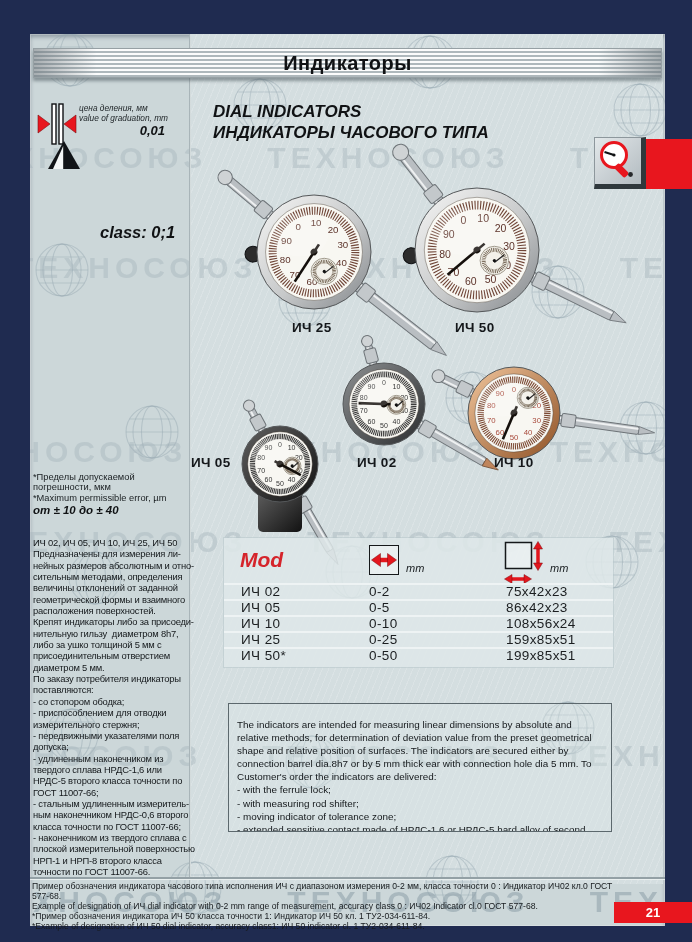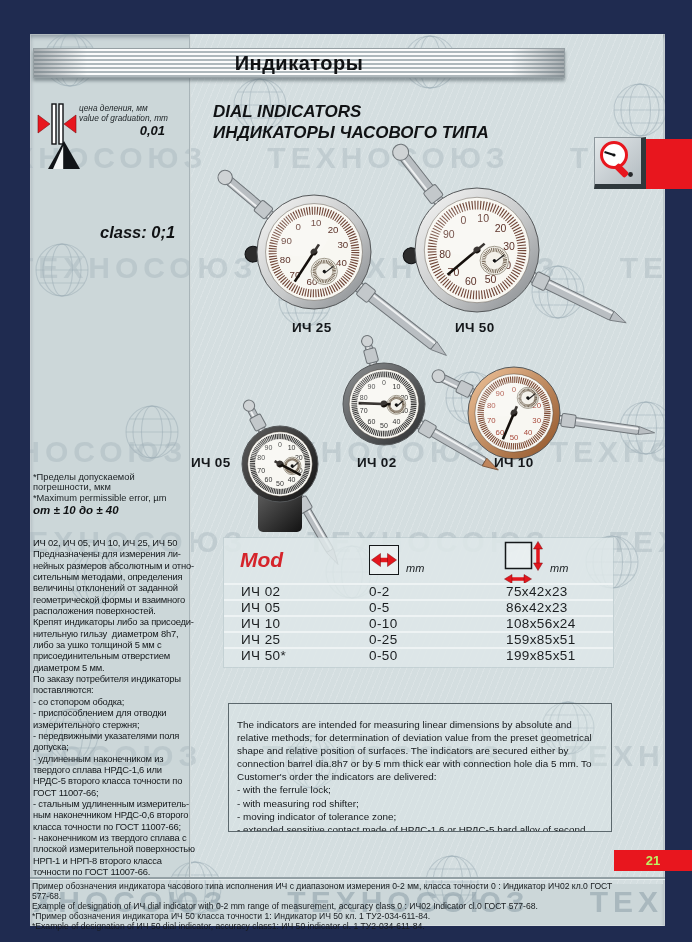--- a/index.html
+++ b/index.html
@@ -8,21 +8,21 @@
         font-family:"Liberation Sans",sans-serif;color:#15181b;}
   .inner{position:absolute;left:30px;top:34px;width:635px;height:892px;background:#ccd7d9;
          box-shadow:inset 0 0 0 1px rgba(255,255,255,.25), inset 0 3px 4px rgba(30,40,60,.35);}
   .main-bg{position:absolute;left:190px;top:34px;width:473px;height:850px;
          background:repeating-linear-gradient(112deg, rgba(255,255,255,.16) 0 1px, rgba(0,0,0,0) 1px 6px),#d4dee0;}
   .wm-layer{position:absolute;left:0;top:0;pointer-events:none;clip-path:inset(34px 27px 16px 30px);}
   .vdivider{position:absolute;left:189px;top:34px;width:2px;height:850px;
          background:linear-gradient(90deg,#93a1a6,#e9efef);}
   .hdivider{position:absolute;left:30px;top:877px;width:635px;height:2px;background:#93a0a5;box-shadow:0 1px 0 #e9efef;}
 
-  .band{position:absolute;left:33px;top:48px;width:532px;height:30px;
+  .band{position:absolute;left:33px;top:48px;width:629px;height:30px;
     background:
       linear-gradient(90deg, rgba(110,120,126,.6), rgba(255,255,255,0) 10%, rgba(255,255,255,0) 90%, rgba(110,120,126,.6)),
       repeating-linear-gradient(180deg,#fbfcfc 0 2px,#aeb8bc 2px 4px);
     border:1px solid #96a0a4;box-shadow:0 3px 3px rgba(80,92,98,.55);
     display:flex;align-items:center;justify-content:center;text-align:center;}
   .band-title{font-weight:700;font-size:20px;letter-spacing:.5px;color:#101214;}
 
   .title-block{position:absolute;left:213px;top:101px;font-style:italic;font-weight:700;
     font-size:17px;line-height:21px;color:#101214;}
 
@@ -61,22 +61,22 @@
     display:flex;font-size:13.5px;line-height:14px;letter-spacing:.4px;color:#1b1e20;}
   .t-row .c1{width:145px;padding-left:17px;}
   .t-row .c2{width:137px;}
   .t-row .c3{flex:1;}
 
   .en-box{position:absolute;left:228px;top:703px;width:384px;height:129px;border:1px solid #5c686d;
     padding:14px 8px 4px 8px;font-size:9.9px;line-height:13.1px;color:#14181b;white-space:pre-line;
     background:rgba(222,231,233,.35);overflow:hidden;}
 
   .footer{position:absolute;left:32px;top:881px;width:585px;font-size:8.6px;line-height:10px;color:#171b1e;}
-  .page-num{position:absolute;left:614px;top:850px;width:78px;height:21px;background:#e8161e;
-    display:flex;align-items:center;justify-content:center;font-weight:700;font-size:13px;color:#bef264;}
+  .page-num{position:absolute;left:614px;top:902px;width:78px;height:21px;background:#e8161e;
+    display:flex;align-items:center;justify-content:center;font-weight:700;font-size:13px;color:#ffffff;}
 </style>
 </head>
 <body>
 
 <svg width="0" height="0" style="position:absolute">
   <defs>
     <linearGradient id="g-silver" x1="0" y1="0" x2="1" y2="1">
       <stop offset="0" stop-color="#f6f6f5"></stop>
         <stop offset="0.55" stop-color="#c7c9ca"></stop>
         <stop offset="1" stop-color="#82868a"></stop>

